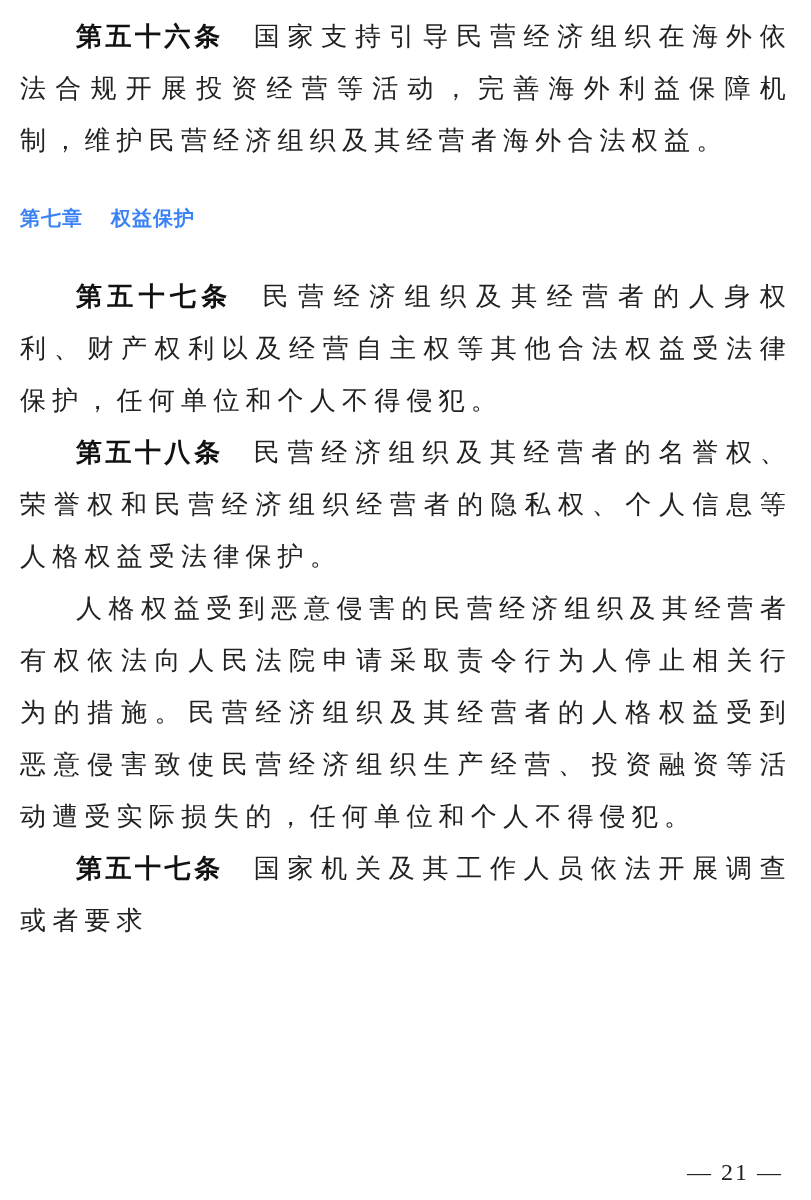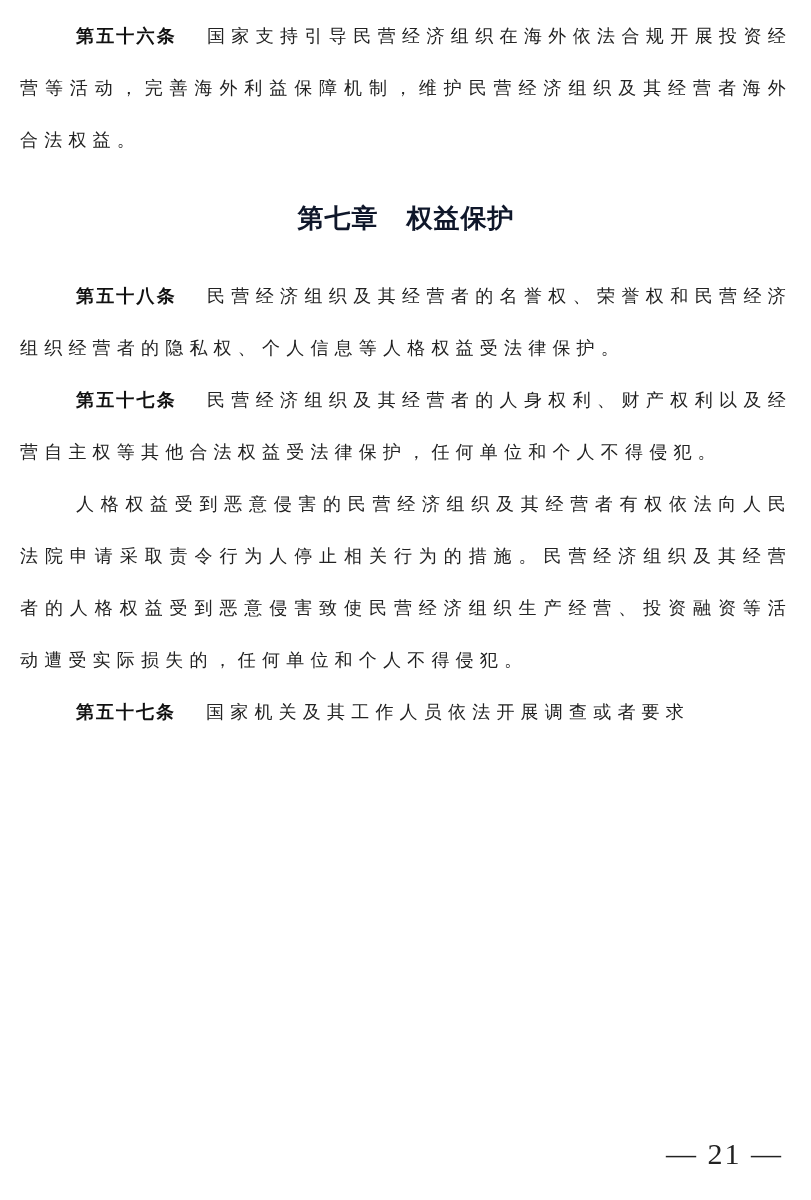--- a/index.html
+++ b/index.html
@@ -16,71 +16,71 @@
       color: #1a1a1a;
     }
     .page {
       position: absolute;
       left: 20px;
       top: 10px;
       width: 772px;
     }
     .para {
       margin: 0;
-      font-size: 18px;
+      font-size: 26px;
       line-height: 52px;
       letter-spacing: 6.2px;
       text-align: justify;
       text-indent: 56px;
       font-weight: normal;
       color: #222222;
     }
     .art-no {
       font-family: "DejaVu Sans", "Liberation Sans", sans-serif;
       font-weight: bold;
       color: #111111;
       letter-spacing: 2px;
       margin-right: 30px;
     }
     .chapter {
       margin: 26px 0 26px 0;
-      text-align: center;
+      text-align: left;
       font-family: "DejaVu Sans", "Liberation Sans", sans-serif;
       font-weight: bold;
-      font-size: 26px;
+      font-size: 20px;
       line-height: 52px;
-      color: #0f172a;
+      color: #3b82f6;
       letter-spacing: 1px;
     }
     .chapter .chap-gap {
       display: inline-block;
       width: 28px;
     }
     .footer {
       position: absolute;
       right: 28px;
-      bottom: 29px;
+      bottom: 14px;
       font-family: "Liberation Serif", "DejaVu Serif", serif;
-      font-size: 30px;
+      font-size: 24px;
       color: #222222;
       letter-spacing: 2px;
     }
   </style>
 </head>
 <body>
 
 <div class="page">
 
   <p class="para"><span class="art-no">第五十六条</span><span>国家支持引导民营经济组织在海外依法合规开展投资经营等活动，完善海外利益保障机制，维护民营经济组织及其经营者海外合法权益。</span></p>
 
   <div class="chapter"><span>第七章</span><span class="chap-gap"></span><span>权益保护</span></div>
 
+  <p class="para"><span class="art-no">第五十七条</span><span>民营经济组织及其经营者的人身权利、财产权利以及经营自主权等其他合法权益受法律保护，任何单位和个人不得侵犯。</span></p>
+
   <p class="para"><span class="art-no">第五十八条</span><span>民营经济组织及其经营者的名誉权、荣誉权和民营经济组织经营者的隐私权、个人信息等人格权益受法律保护。</span></p>
-
-  <p class="para"><span class="art-no">第五十七条</span><span>民营经济组织及其经营者的人身权利、财产权利以及经营自主权等其他合法权益受法律保护，任何单位和个人不得侵犯。</span></p>
 
 
   <p class="para">人格权益受到恶意侵害的民营经济组织及其经营者有权依法向人民法院申请采取责令行为人停止相关行为的措施。民营经济组织及其经营者的人格权益受到恶意侵害致使民营经济组织生产经营、投资融资等活动遭受实际损失的，任何单位和个人不得侵犯。</p>
 
   <p class="para"><span class="art-no">第五十七条</span><span>国家机关及其工作人员依法开展调查或者要求</span></p>
 
 </div>
 
 <div class="footer">— 21 —</div>
 

